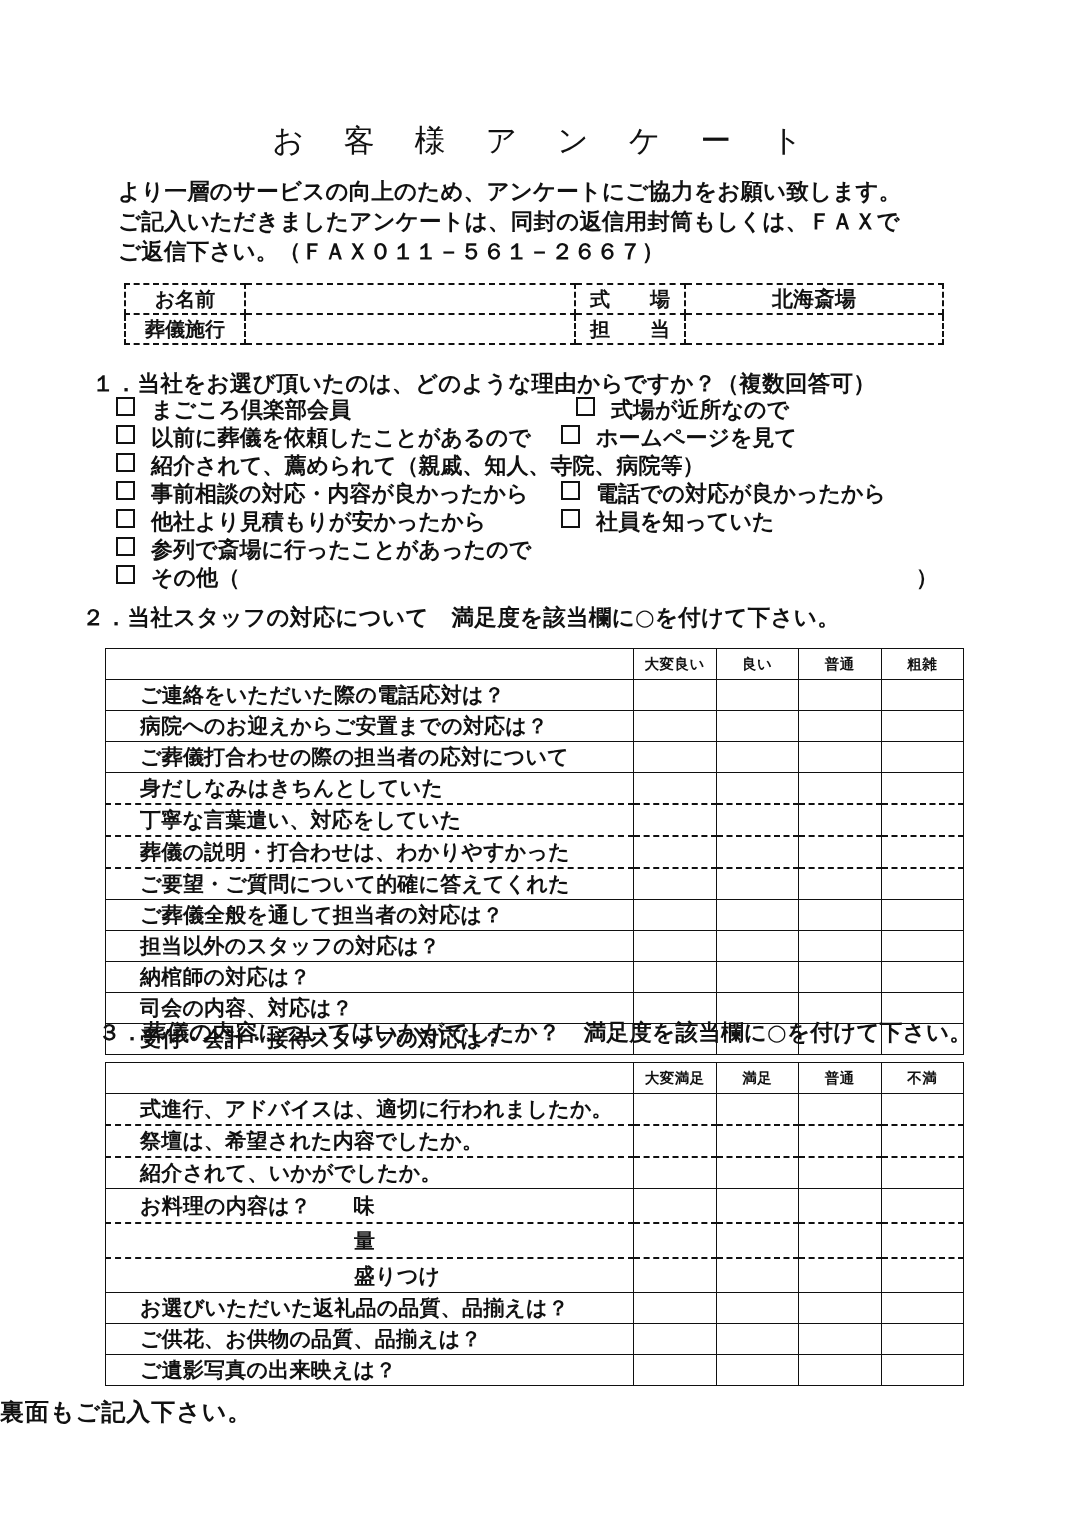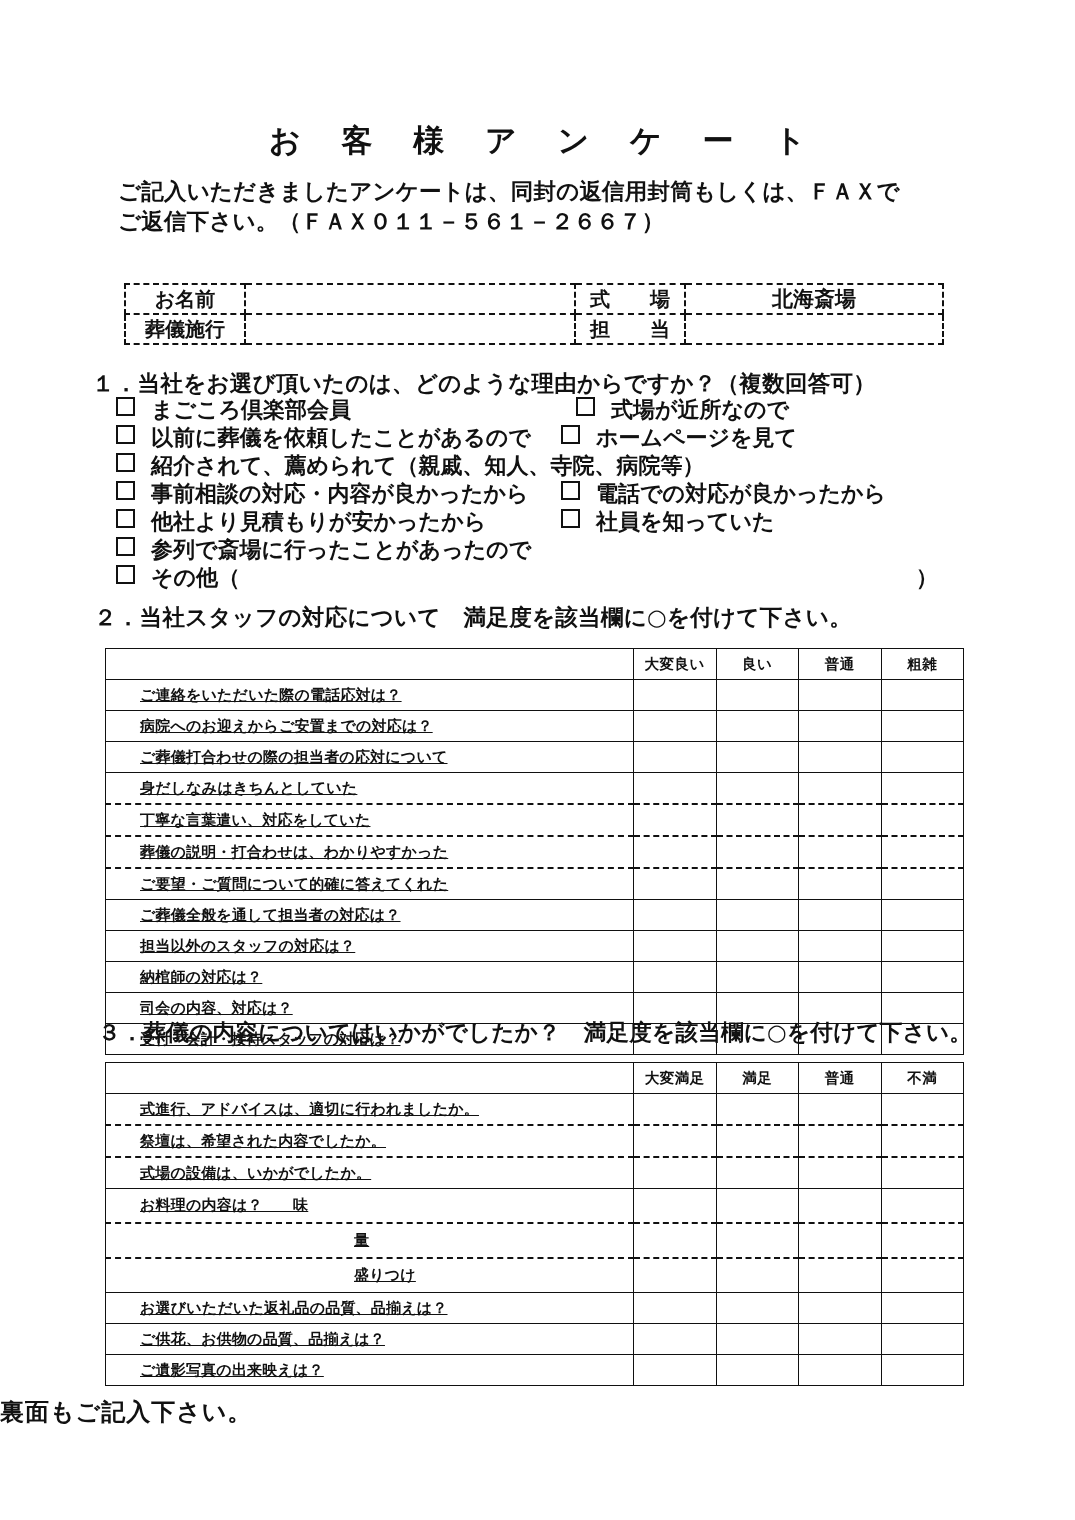--- a/index.html
+++ b/index.html
@@ -22,21 +22,21 @@
   }
 
   
   .doc-title {
     position: absolute;
     top: 122px;
     left: 0;
     width: 1075px;
     text-align: center;
     font-size: 31px;
-    font-weight: bold;
+    font-weight: normal;
     letter-spacing: 15px;
     text-indent: 15px;
     line-height: 1.2;
   }
 
   
   .intro {
     position: absolute;
     top: 176px;
     left: 118px;
@@ -82,21 +82,21 @@
 
   
   .q-head {
     position: absolute;
     font-size: 22.5px;
     font-weight: bold;
     white-space: nowrap;
     letter-spacing: 0.3px;
   }
   #q1-head { top: 368px; left: 92px; }
-  #q2-head { top: 602px; left: 94px; }
+  #q2-head { top: 602px; left: 82px; }
   #q3-head { top: 1017px; left: 98px; }
 
   
   .q1-wrap {
     position: absolute;
     top: 396px;
     left: 116px;
     width: 880px;
     font-size: 22px;
     font-weight: bold;
@@ -155,25 +155,24 @@
     vertical-align: middle;
     letter-spacing: 0.5px;
   }
   .rate-table thead th.head-blank { border-left: 1.6px solid #111; }
 
   .rate-table tbody td {
     height: 30px;
     vertical-align: middle;
   }
   .rate-table tbody td.item {
-    font-size: 15px;
+    font-size: 21px;
     padding-left: 34px;
     white-space: nowrap;
     letter-spacing: 0.2px;
-    text-decoration: underline;
   }
   .rate-table tbody td.item.indent {
     padding-left: 248px;
   }
   .rate-table tbody tr.dashed > td {
     border-top: 2px dashed #111;
   }
   .rate-table tbody tr.tall > td { height: 33px; margin-top: 26px; }
 
   
@@ -189,20 +188,21 @@
   }
 </style>
 </head>
 <body>
 
 <div class="page">
 
   <div class="doc-title">お 客 様 ア ン ケ ー ト</div>
 
   <div class="intro">
+    <div>より一層のサービスの向上のため、アンケートにご協力をお願い致します。</div>
     <div>ご記入いただきましたアンケートは、同封の返信用封筒もしくは、ＦＡＸで</div>
     <div>ご返信下さい。（ＦＡＸ０１１－５６１－２６６７）</div>
   </div>
 
   <table class="info-table">
     <colgroup>
       <col class="c-lab1">
         <col class="c-val1">
         <col class="c-lab2">
         <col class="c-val2">
@@ -411,21 +411,21 @@
           <td></td>
         </tr>
       <tr class="dashed">
           <td class="item">祭壇は、希望された内容でしたか。</td>
           <td></td>
           <td></td>
           <td></td>
           <td></td>
         </tr>
       <tr class="dashed">
-          <td class="item">式場の設備は、いかがでしたか。</td>
+          <td class="item">紹介されて、いかがでしたか。</td>
           <td></td>
           <td></td>
           <td></td>
           <td></td>
         </tr>
       <tr class="tall">
           <td class="item">お料理の内容は？　　味</td>
           <td></td>
           <td></td>
           <td></td>

